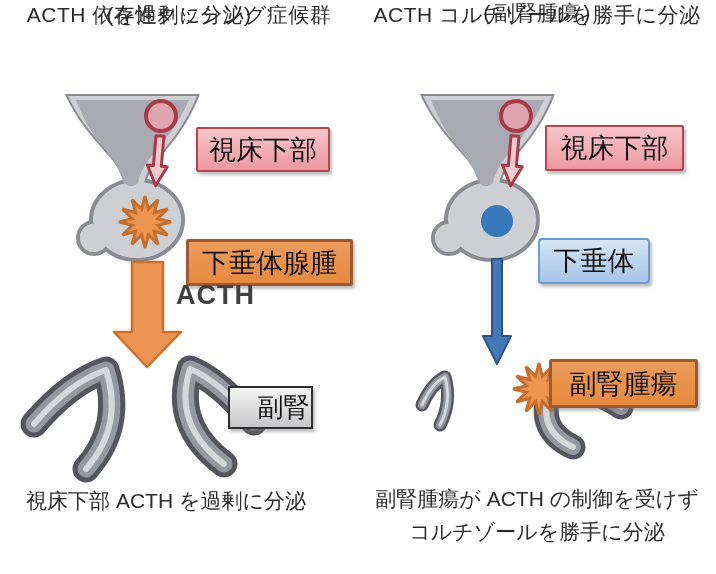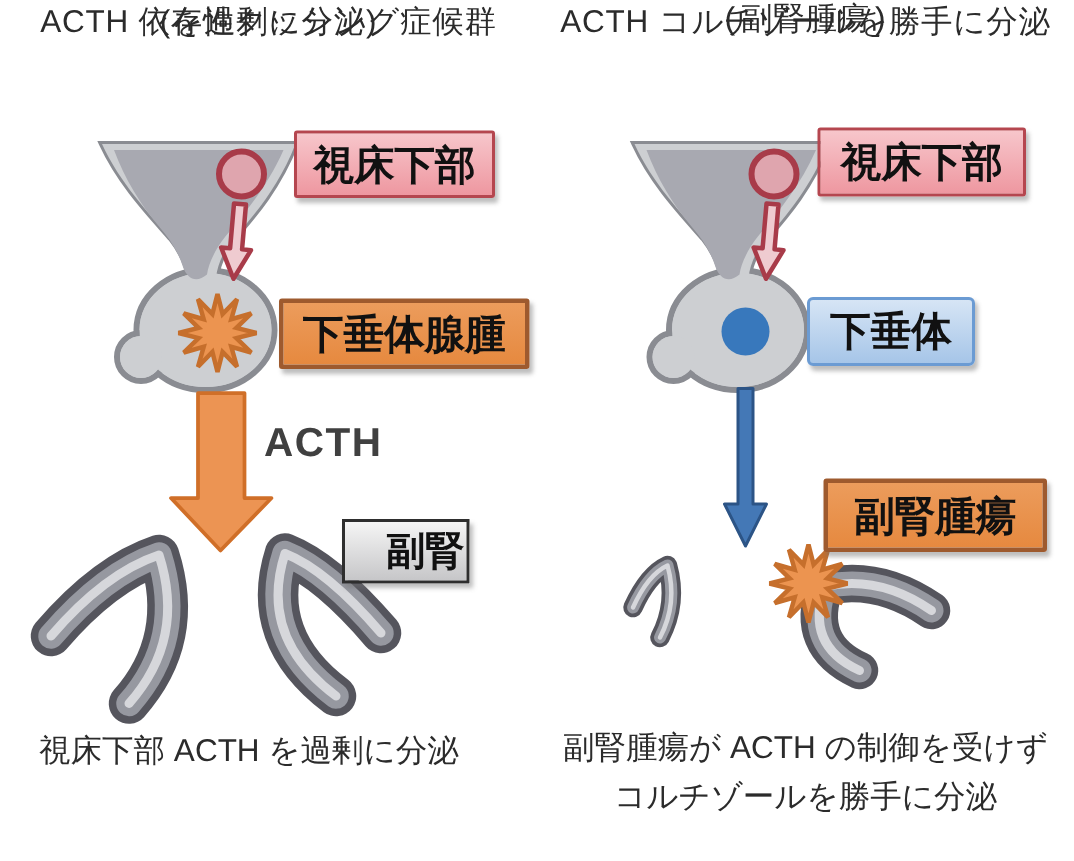--- a/index.html
+++ b/index.html
@@ -9,22 +9,23 @@
     color:#222;
   }
   .panel-title {
     position:absolute; width:358px; text-align:center;
     font-size:21px; line-height:30px; color:#2b2b2b; letter-spacing:0.5px;
   }
   .figure-svg { position:absolute; top:80px; width:358px; height:420px; }
   .label-box {
     position:absolute; box-sizing:border-box;
     display:flex; align-items:center; justify-content:center;
-    font-weight:bold; color:#111; white-space:nowrap;
+    font-weight:normal; color:#111; white-space:nowrap;
     box-shadow:2px 3px 3px rgba(110,110,110,0.45);
+    margin-top:40px;
   }
   .label-pink   { background:linear-gradient(#F7C6CB,#EE97A0); border:2px solid #B5464F; border-radius:2px; font-size:27px; }
   .label-orange { background:linear-gradient(#EC9C5C,#E6893F); border:3px solid #9E5A2E; border-radius:2px; font-size:27px; }
   .label-gray   { background:linear-gradient(#F5F5F5,#C6C6C8); border:2px solid #2e2e2e; font-size:26px;padding-left:26px; }
   .label-blue   { background:linear-gradient(#D6E5F5,#A6C5E8); border:2px solid #6B9BD3; border-radius:4px; font-size:27px; }
   .acth-text {
     position:absolute; font-weight:bold; font-size:27px; color:#404040; letter-spacing:1px;text-align:center;
   }
   .caption {
     position:absolute; text-align:center;

